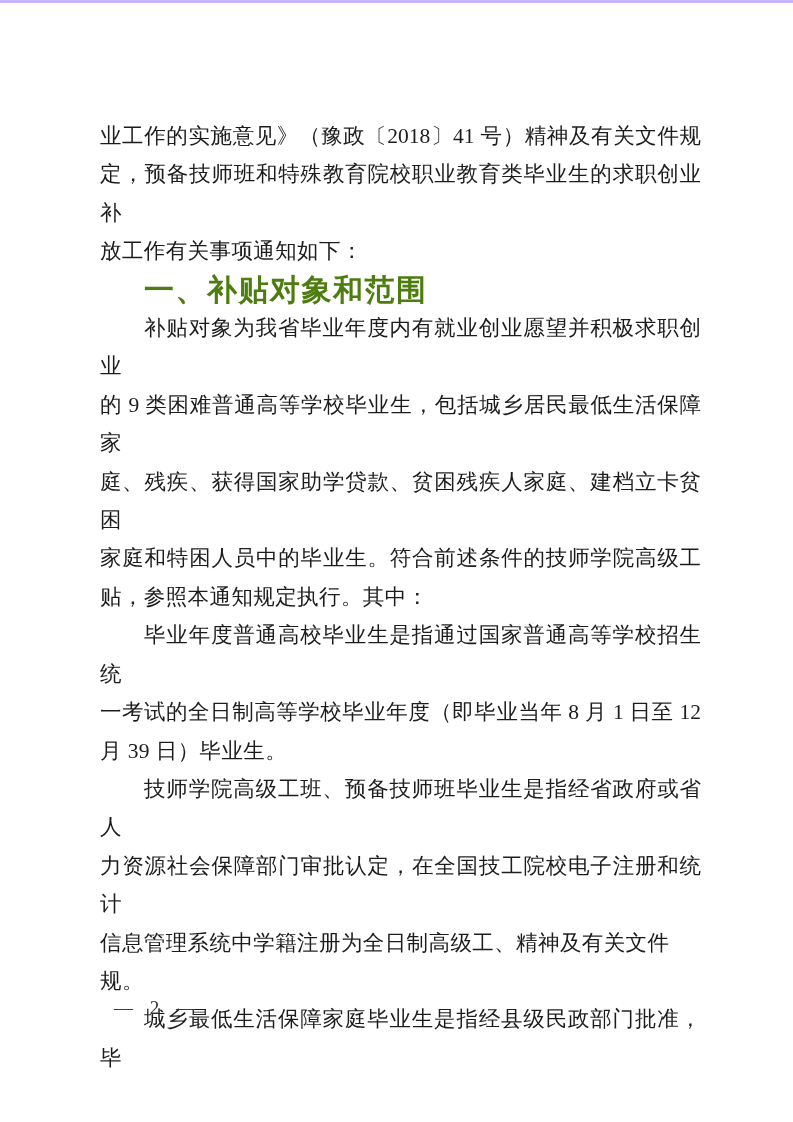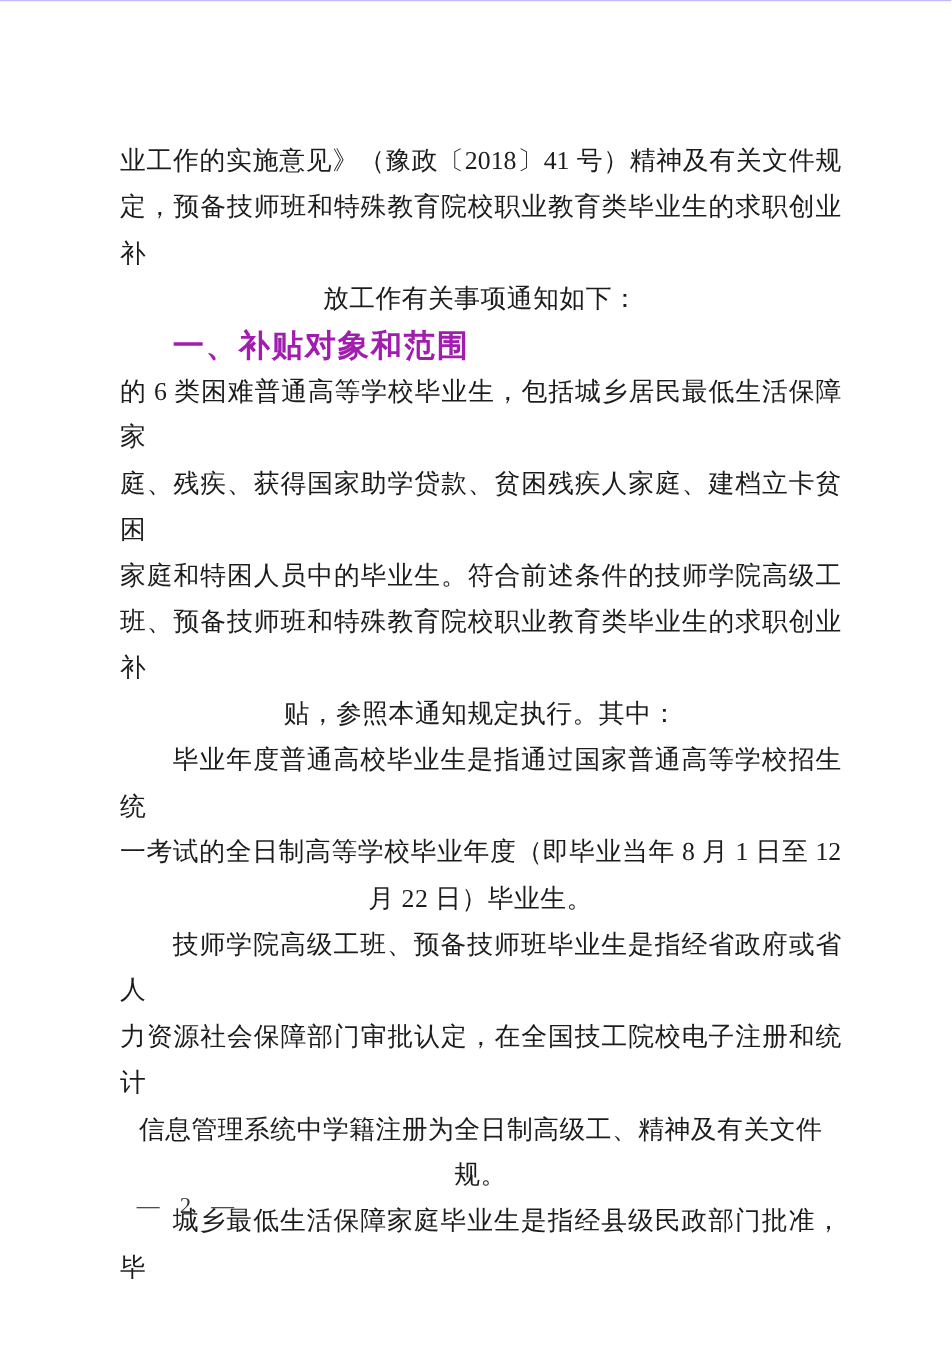--- a/index.html
+++ b/index.html
@@ -2,57 +2,57 @@
 <html><head>
 <meta charset="utf-8">
 <style>
   * { margin: 0; padding: 0; box-sizing: border-box; }
   html, body { background: #ffffff; }
   .page {
     position: relative;
     width: 793px;
     height: 1122px;
     background: #ffffff;
-    border-top: 1px solid #c4b5fd;
+    border-top: 3px solid #c4b5fd;
     overflow: hidden;
     font-family: "Liberation Serif", "DejaVu Serif", serif;
     color: #1c1c1c;
   }
   .doc-body {
     position: absolute;
     left: 100px;
     top: 114px;
     width: 601px;
   }
   .ln {
     display: block;
     font-size: 21.5px;
     line-height: 38.4px;
     letter-spacing: 0.4px;
-    text-align: center;
+    text-align: left;
     white-space: normal;
     color: #1c1c1c;
   }
   
   .ln.full {
     text-align: justify;
     text-align-last: justify;
     text-justify: inter-character;
     letter-spacing: 0;
   }
   .ln.ind { text-indent: 44px; }
   .heading {
     display: block;
     font-family: "Liberation Sans", "DejaVu Sans", sans-serif;
     font-weight: bold;
-    font-size: 26px;
+    font-size: 30px;
     line-height: 38.4px;
     letter-spacing: 1.5px;
     text-indent: 44px;
-    color: #a21caf;
+    color: #4d7c0f;
   }
   .page-footer {
     position: absolute;
     left: 114px;
     top: 994px;
     font-family: "Liberation Serif", "DejaVu Serif", serif;
     font-size: 19px;
     letter-spacing: 6px;
     color: #333333;
   }
@@ -66,31 +66,31 @@
 
     <div>
       <span class="ln full">业工作的实施意见》（豫政〔2018〕41 号）精神及有关文件规</span>
       <span class="ln full">定，预备技师班和特殊教育院校职业教育类毕业生的求职创业补</span>
       <span class="ln">放工作有关事项通知如下：</span>
     </div>
 
     <div class="heading">一、补贴对象和范围</div>
 
     <div>
-      <span class="ln full">的 6 类困难普通高等学校毕业生，包括城乡居民最低生活保障家</span>
+      <span class="ln full ind">补贴对象为我省毕业年度内有就业创业愿望并积极求职创业</span>
+      <span class="ln full">的 9 类困难普通高等学校毕业生，包括城乡居民最低生活保障家</span>
       <span class="ln full">庭、残疾、获得国家助学贷款、贫困残疾人家庭、建档立卡贫困</span>
       <span class="ln full">家庭和特困人员中的毕业生。符合前述条件的技师学院高级工</span>
-      <span class="ln full">班、预备技师班和特殊教育院校职业教育类毕业生的求职创业补</span>
       <span class="ln">贴，参照本通知规定执行。其中：</span>
     </div>
 
     <div>
       <span class="ln full ind">毕业年度普通高校毕业生是指通过国家普通高等学校招生统</span>
       <span class="ln full">一考试的全日制高等学校毕业年度（即毕业当年 8 月 1 日至 12</span>
-      <span class="ln">月 22 日）毕业生。</span>
+      <span class="ln">月 39 日）毕业生。</span>
     </div>
 
     <div>
       <span class="ln full ind">技师学院高级工班、预备技师班毕业生是指经省政府或省人</span>
       <span class="ln full">力资源社会保障部门审批认定，在全国技工院校电子注册和统计</span>
       <span class="ln">信息管理系统中学籍注册为全日制高级工、精神及有关文件规。</span>
     </div>
 
     <div>
       <span class="ln full ind">城乡最低生活保障家庭毕业生是指经县级民政部门批准，毕</span>

